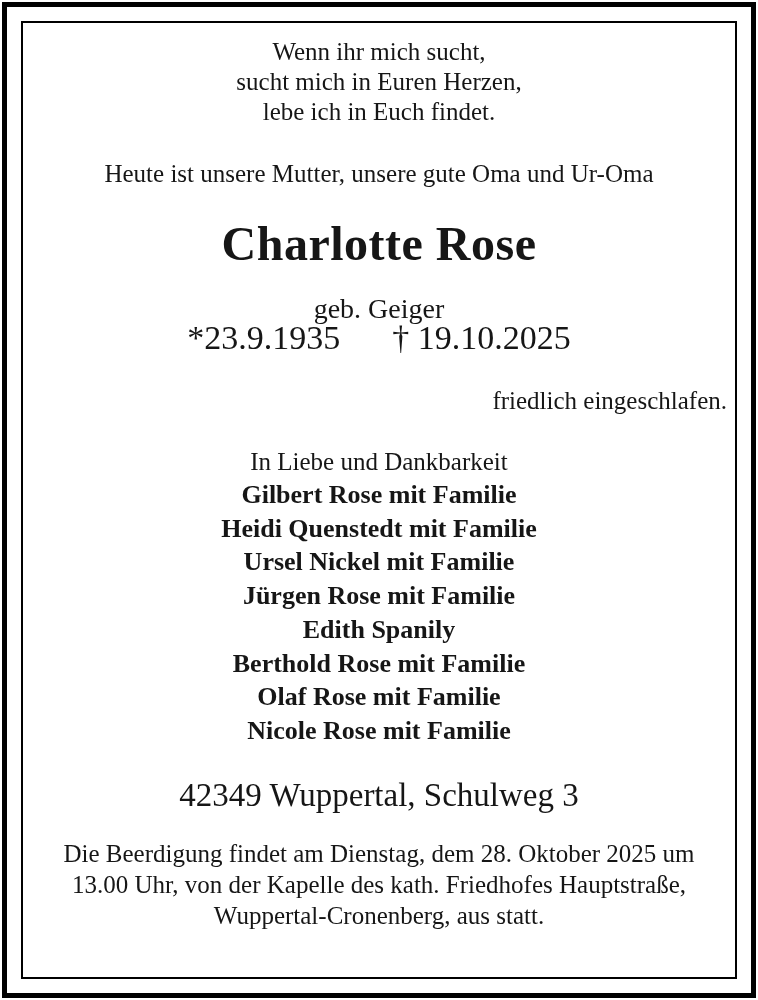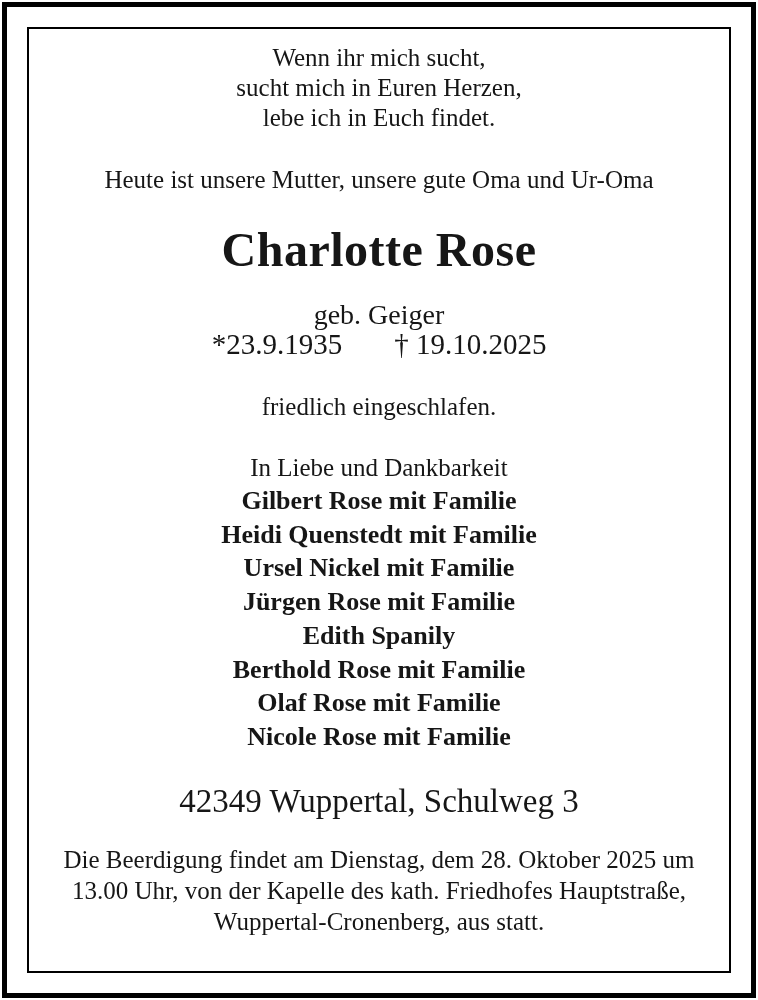--- a/index.html
+++ b/index.html
@@ -11,21 +11,21 @@
     overflow: hidden;
     font-family: "Liberation Serif", "DejaVu Serif", serif;
     color: #161616;
   }
   .frame-outer {
     box-sizing: border-box;
     width: 754px;
     height: 996px;
     margin: 2px;
     border: 5px solid #000;
-    padding: 20px;
+    padding: 14px;
   }
   .frame-inner {
     box-sizing: border-box;
     width: 100%;
     height: 100%;
     border: 2px solid #000;
     padding: 14px 8px 0 8px;
     text-align: center;
   }
   .poem {
@@ -43,30 +43,31 @@
     line-height: 58px;
     font-weight: bold;
     letter-spacing: 0.5px;
   }
   .maiden-name {
     margin-top: 22px;
     font-size: 28px;
     line-height: 28px;
   }
   .dates {
-    font-size: 29px;
+    font-size: 34px;
     line-height: 30px;
     display: flex;
     justify-content: center;
     gap: 52px;
   }
   .passed {
     margin-top: 33px;
     font-size: 25px;
     line-height: 30px;
+    text-align: right;
   }
   .mourning-intro {
     margin-top: 31px;
     font-size: 25px;
     line-height: 30px;
   }
   .mourners {
     margin-top: 1px;
   }
   .mourner-line {

